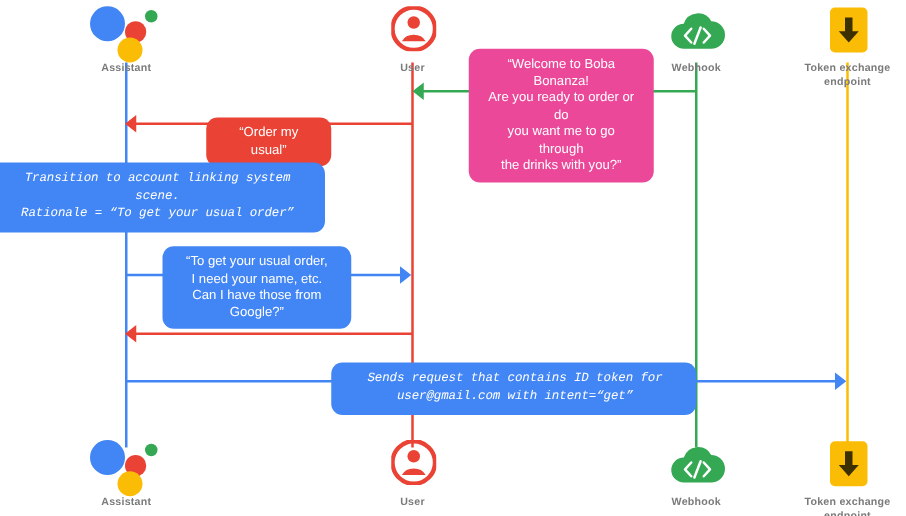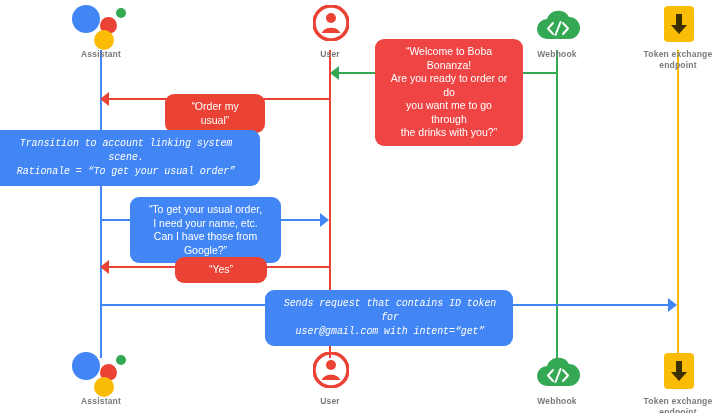--- a/index.html
+++ b/index.html
@@ -167,45 +167,44 @@
         <path d="M16 9 L16 22" stroke="#3c2f00" stroke-width="6" stroke-linecap="butt"></path>
         <path d="M8 20 L16 29 L24 20 Z" fill="#3c2f00"></path>
       </svg>
     </div>
     <div class="actor-label">Token exchange
 endpoint</div>
   </div>
 
   <div class="arrow-line" style="left:338px; top:72px; width:219px; background:#34A853;"></div>
   <div class="arrow-head" style="left:330px; top:66px; border-right:9px solid #34A853;"></div>
-  <div class="bubble bubble-speech" style="left:375px; top:39px; width:148px; background:#ef4444;">“Welcome to Boba Bonanza!
+  <div class="bubble bubble-speech" style="left:375px; top:39px; width:148px; background:#ec4899;">“Welcome to Boba Bonanza!
 Are you ready to order or do
 you want me to go through
 the drinks with you?”</div>
 
   <div class="arrow-line" style="left:108px; top:98px; width:222px; background:#EA4335;"></div>
   <div class="arrow-head" style="left:100px; top:92px; border-right:9px solid #EA4335;"></div>
   <div class="bubble bubble-speech" style="left:165px; top:94px; width:100px; background:#EA4335;">“Order my usual”</div>
 
   <div class="bubble bubble-system" style="left:-8px; top:130px; width:268px; background:#4285F4;">Transition to account linking system scene.
 Rationale = “To get your usual order”</div>
 
   <div class="arrow-line" style="left:101px; top:219px; width:222px; background:#4285F4;"></div>
   <div class="arrow-head" style="left:320px; top:213px; border-left:9px solid #4285F4;"></div>
   <div class="bubble bubble-speech" style="left:130px; top:197px; width:151px; background:#4285F4;">“To get your usual order,
 I need your name, etc.
 Can I have those from Google?”</div>
 
   <div class="arrow-line" style="left:108px; top:266px; width:222px; background:#EA4335;"></div>
   <div class="arrow-head" style="left:100px; top:260px; border-right:9px solid #EA4335;"></div>
-  <div class="bubble bubble-speech" style="left:175px; top:257px; width:92px; background:#EA4335;">“Yes”</div>
 
   <div class="arrow-line" style="left:101px; top:304px; width:569px; background:#4285F4;"></div>
   <div class="arrow-head" style="left:668px; top:298px; border-left:9px solid #4285F4;"></div>
-  <div class="bubble bubble-system" style="left:265px; top:290px; width:248px; background:#4285F4;padding-left:12px;">Sends request that contains ID token for
+  <div class="bubble bubble-system" style="left:265px; top:290px; width:292px; background:#4285F4;padding-left:12px;">Sends request that contains ID token for
 user@gmail.com with intent=“get”</div>
 
   <div class="actor" style="left:46px; top:350px;">
     <div class="assistant-logo">
       <div class="dot dot-blue"></div>
       <div class="dot dot-red"></div>
       <div class="dot dot-green"></div>
       <div class="dot dot-yellow"></div>
     </div>
     <div class="actor-label">Assistant</div>

